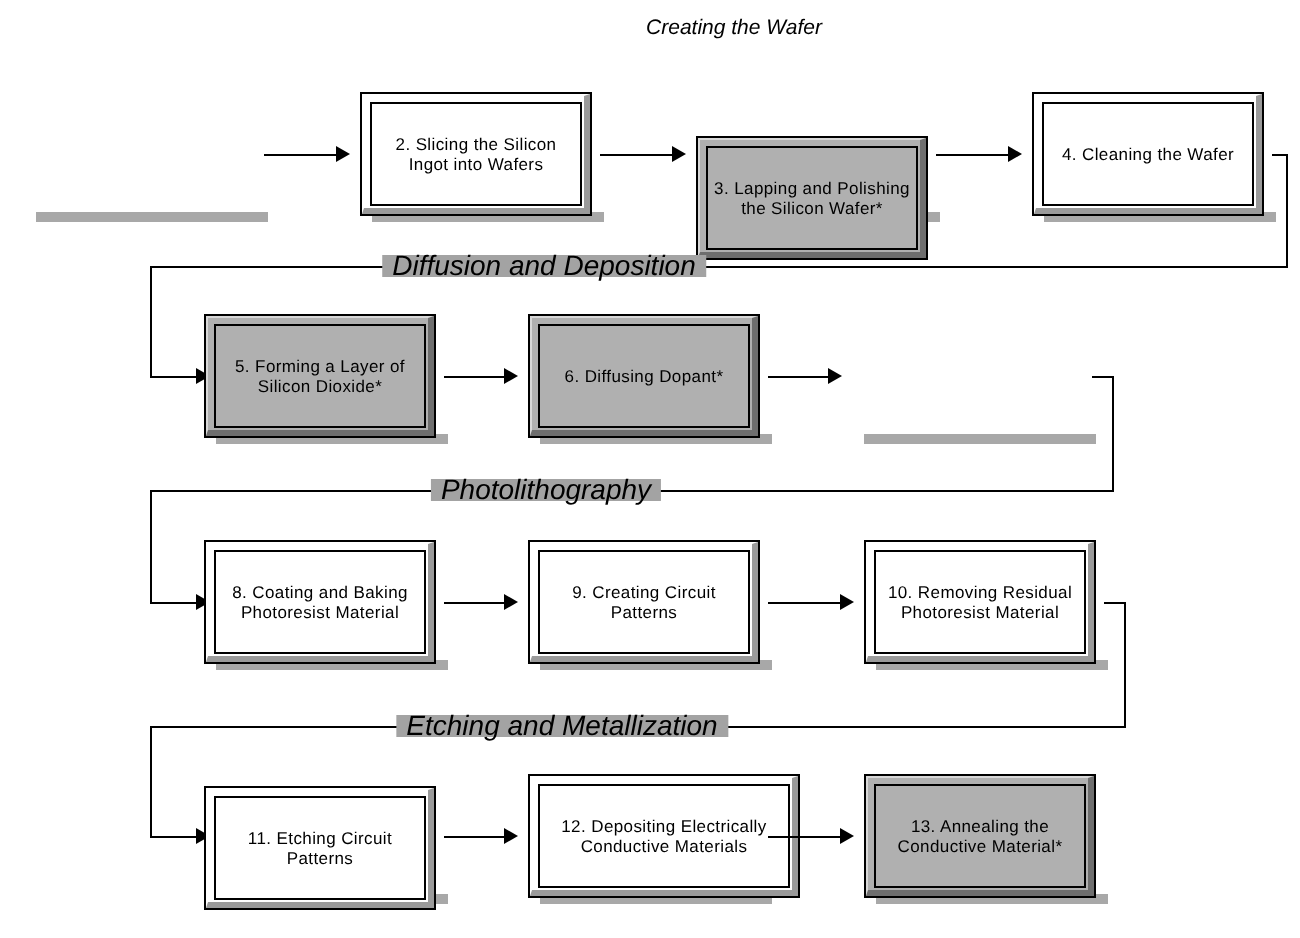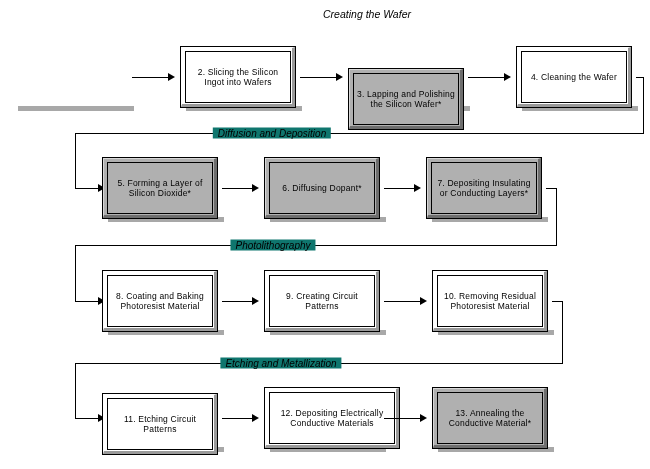--- a/index.html
+++ b/index.html
@@ -59,22 +59,22 @@
     position:absolute;width:0;height:0;
     border-top:4px solid transparent;
     border-bottom:4px solid transparent;
     border-left:7px solid #000;
   }
 
   
   .section-label{
     position:absolute;
     font-style:italic;
-    font-size:10px;
-    background:#0f766e;
+    font-size:14px;
+    background:#a3a3a3;
     padding:0 5px;
     white-space:nowrap;
     line-height:11px;
     transform:translate(-50%,-50%);
   }
   .title{
     position:absolute;
     font-style:italic;
     font-size:10.5px;
     white-space:nowrap;
@@ -126,23 +126,20 @@
   <div class="box shaded" style="left:102px;top:157px;width:116px;height:62px;">
     <div class="inner">5. Forming a Layer of Silicon Dioxide*</div>
   </div>
 
   <div class="shadow" style="left:270px;top:217px;width:116px;height:5px;"></div>
   <div class="box shaded" style="left:264px;top:157px;width:116px;height:62px;">
     <div class="inner">6. Diffusing Dopant*</div>
   </div>
 
   <div class="shadow" style="left:432px;top:217px;width:116px;height:5px;"></div>
-  <div class="box shaded" style="left:426px;top:157px;width:116px;height:62px;">
-    <div class="inner">7. Depositing Insulating or Conducting Layers*</div>
-  </div>
 
   <div class="hline" style="left:222px;top:188px;width:32px;"></div>
   <div class="arrow-r" style="left:252px;top:184px;"></div>
   <div class="hline" style="left:384px;top:188px;width:32px;"></div>
   <div class="arrow-r" style="left:414px;top:184px;"></div>
 
   <div class="hline" style="left:546px;top:188px;width:11px;"></div>
   <div class="vline" style="left:556px;top:188px;height:57px;"></div>
 
   <div class="hline" style="left:75px;top:245px;width:482px;"></div>

